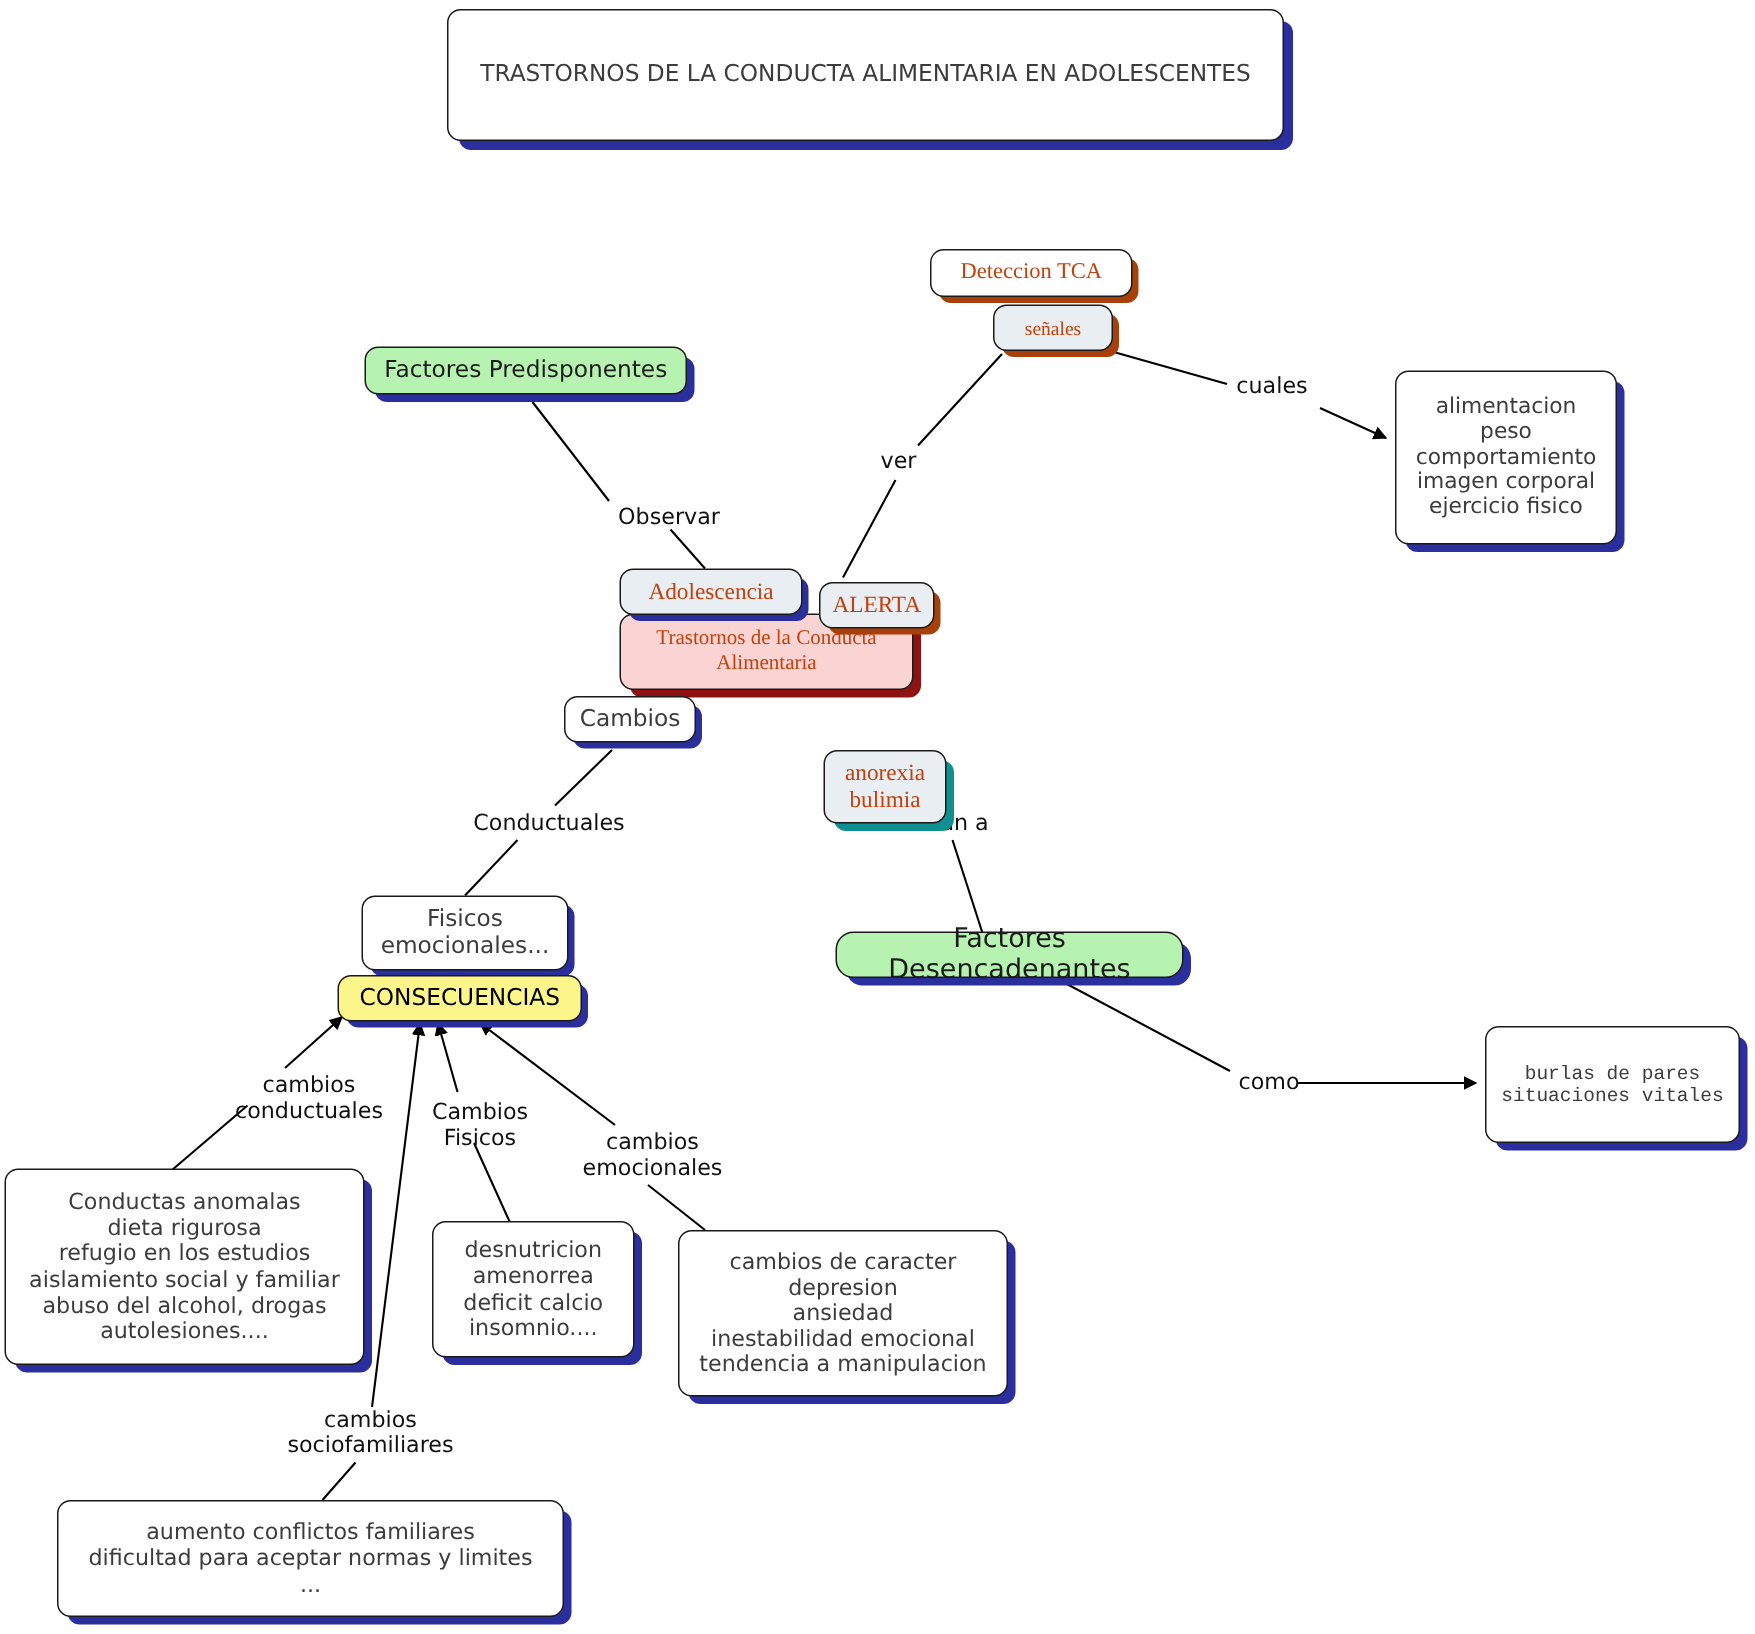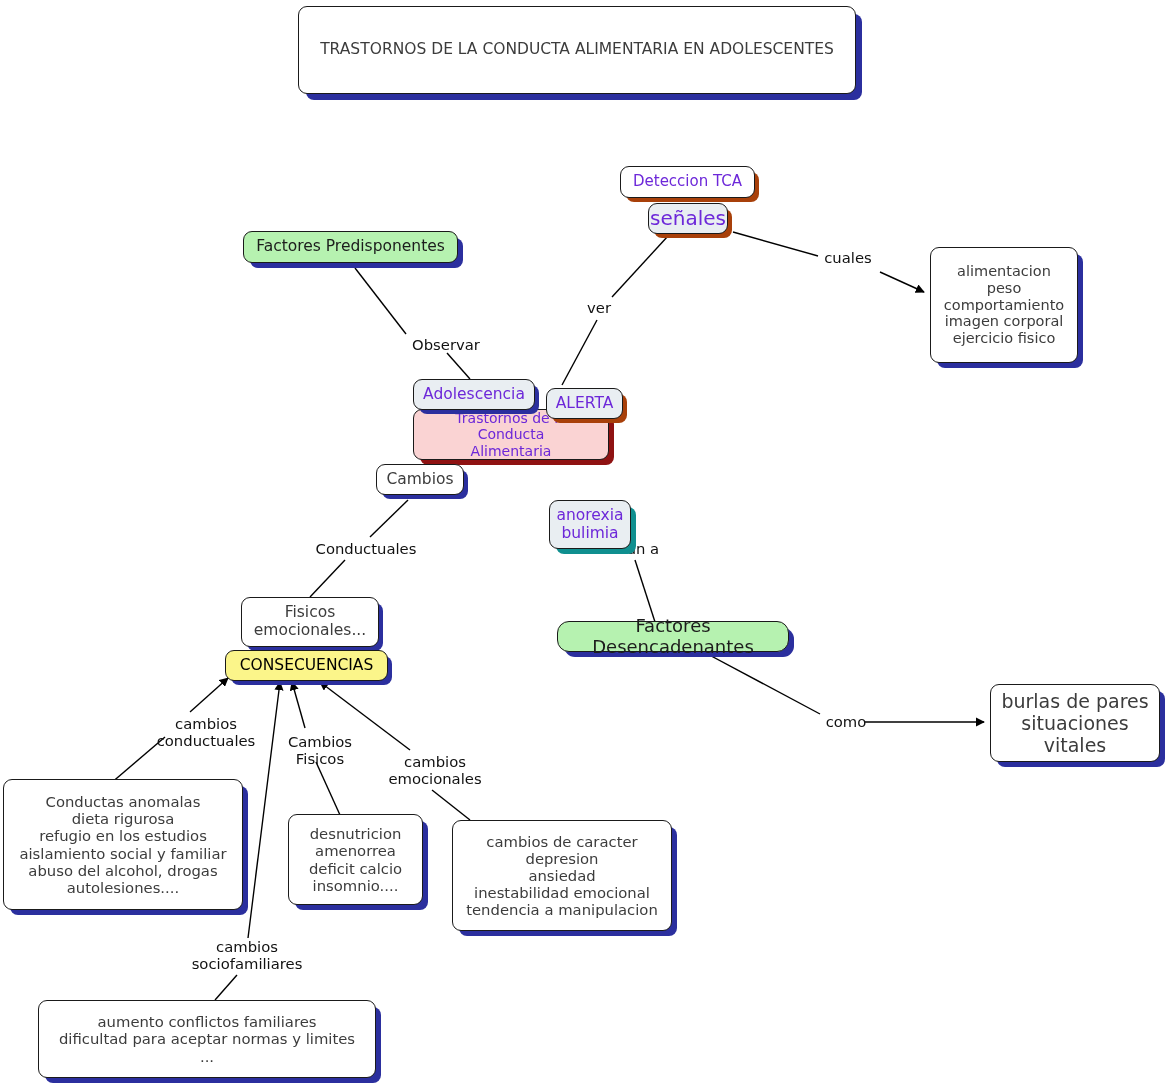--- a/index.html
+++ b/index.html
@@ -59,21 +59,21 @@
   
   .f-white { background: #ffffff; }
   .f-green { background: #b6f2b0; text-align: center; }
   .f-pink  { background: #fad3d3; }
   .f-blue  { background: #e9eef2; }
   .f-yellow{ background: #fbf58a; }
 
   
   .t-dark   { color: #3c3c3c; }
   .t-darker { color: #1c1c1c; }
-  .t-red    { color: #6d28d9; }
+  .t-red    { color: #c2410c; font-family: Liberation Serif, serif; }
   .t-black  { color: #000000; }
 </style>
 </head>
 <body>
 
 <div id="canvas">
 
   <svg id="edges" viewBox="0 0 1170 1089" xmlns="http://www.w3.org/2000/svg">
     <defs>
       <marker id="arrow" viewBox="0 0 10 10" refX="9" refY="5" markerWidth="6.5" markerHeight="6.5" orient="auto-start-reverse">
@@ -111,21 +111,21 @@
 
       <line x1="215" y1="1000" x2="237" y2="975"></line>
       <line x1="248" y1="938" x2="280" y2="682" marker-end="url(#arrow)"></line>
     </g>
   </svg>
 
   <div class="node f-white sh-blue-b t-dark" style="left:298px; top:6px; width:558px; height:88px; font-size:15.5px;">TRASTORNOS DE LA CONDUCTA ALIMENTARIA EN ADOLESCENTES</div>
 
   <div class="node f-white sh-brown-s t-red" style="left:620px; top:166px; width:135px; height:32px; font-size:15px;">Deteccion TCA</div>
 
-  <div class="node f-blue sh-brown-s t-red" style="left:648px; top:203px; width:80px; height:31px; font-size:20px;">señales</div>
+  <div class="node f-blue sh-brown-s t-red" style="left:662px; top:203px; width:80px; height:31px; font-size:13px;">señales</div>
 
   <div class="node f-white sh-blue t-dark" style="left:930px; top:247px; width:148px; height:116px; font-size:14.5px;">alimentacion
 peso
 comportamiento
 imagen corporal
 ejercicio fisico</div>
 
   <div class="node f-green sh-blue t-darker" style="left:243px; top:231px; width:215px; height:32px; font-size:15.5px;">Factores Predisponentes</div>
 
   <div class="node f-pink sh-darkred t-red" style="left:413px; top:409px; width:196px; height:51px; font-size:14px; z-index:2;">Trastornos de la Conducta
@@ -135,21 +135,21 @@
 
   <div class="node f-blue sh-brown-s t-red" style="left:546px; top:388px; width:77px; height:31px; font-size:15.5px; z-index:4;">ALERTA</div>
 
   <div class="node f-white sh-blue-s t-dark" style="left:376px; top:464px; width:88px; height:31px; font-size:15.5px; z-index:4;">Cambios</div>
 
   <div class="node f-blue sh-teal t-red" style="left:549px; top:464px; width:82px; height:49px; font-size:15.5px; z-index:4;">anorexia
 bulimia</div>
 
   <div class="node f-green sh-blue t-darker" style="left:557px; top:621px; width:232px; height:31px; font-size:18px;border-radius:12px;">Factores Desencadenantes</div>
 
-  <div class="node f-white sh-blue t-dark" style="left:990px; top:684px; width:170px; height:78px; font-size:19px;">burlas  de pares
+  <div class="node f-white sh-blue t-dark" style="left:990px; top:684px; width:170px; height:78px; font-size:13px;font-family:Liberation Mono, monospace;">burlas  de pares
 situaciones vitales</div>
 
   <div class="node f-white sh-blue-s t-dark" style="left:241px; top:597px; width:138px; height:50px; font-size:15.5px; z-index:3;">Fisicos
 emocionales...</div>
 
   <div class="node f-yellow sh-blue-s t-black" style="left:225px; top:650px; width:163px; height:31px; font-size:15.5px; z-index:4;">CONSECUENCIAS</div>
 
   <div class="node f-white sh-blue t-dark" style="left:3px; top:779px; width:240px; height:131px; font-size:14.8px;">Conductas anomalas
 dieta rigurosa
 refugio en los estudios

